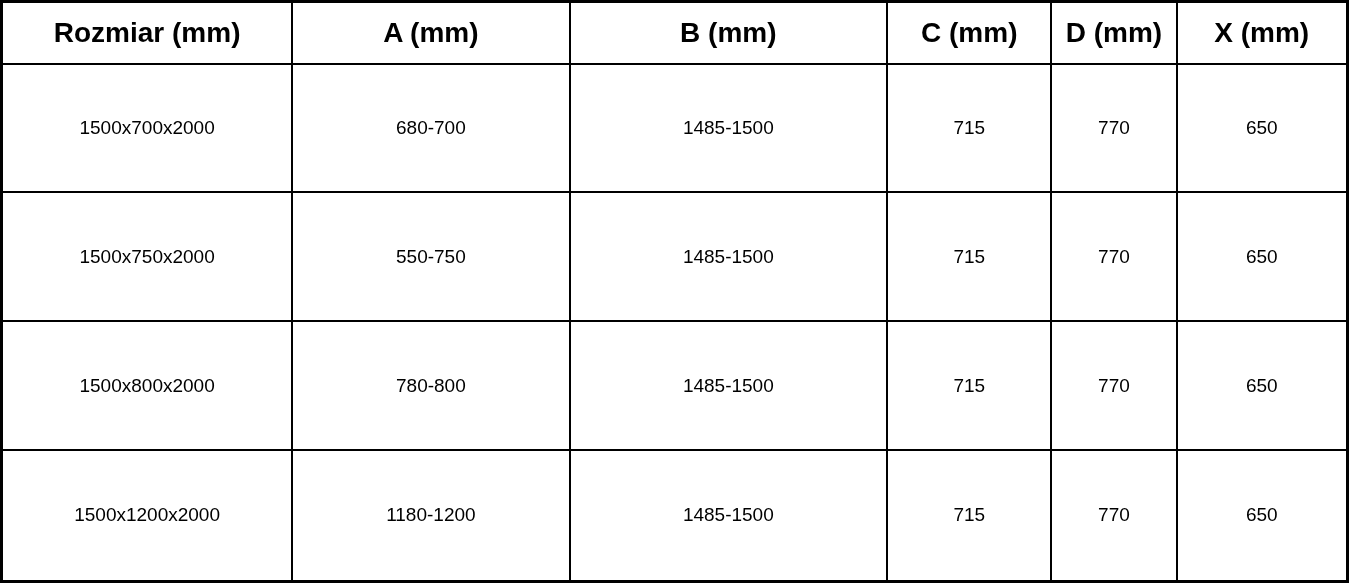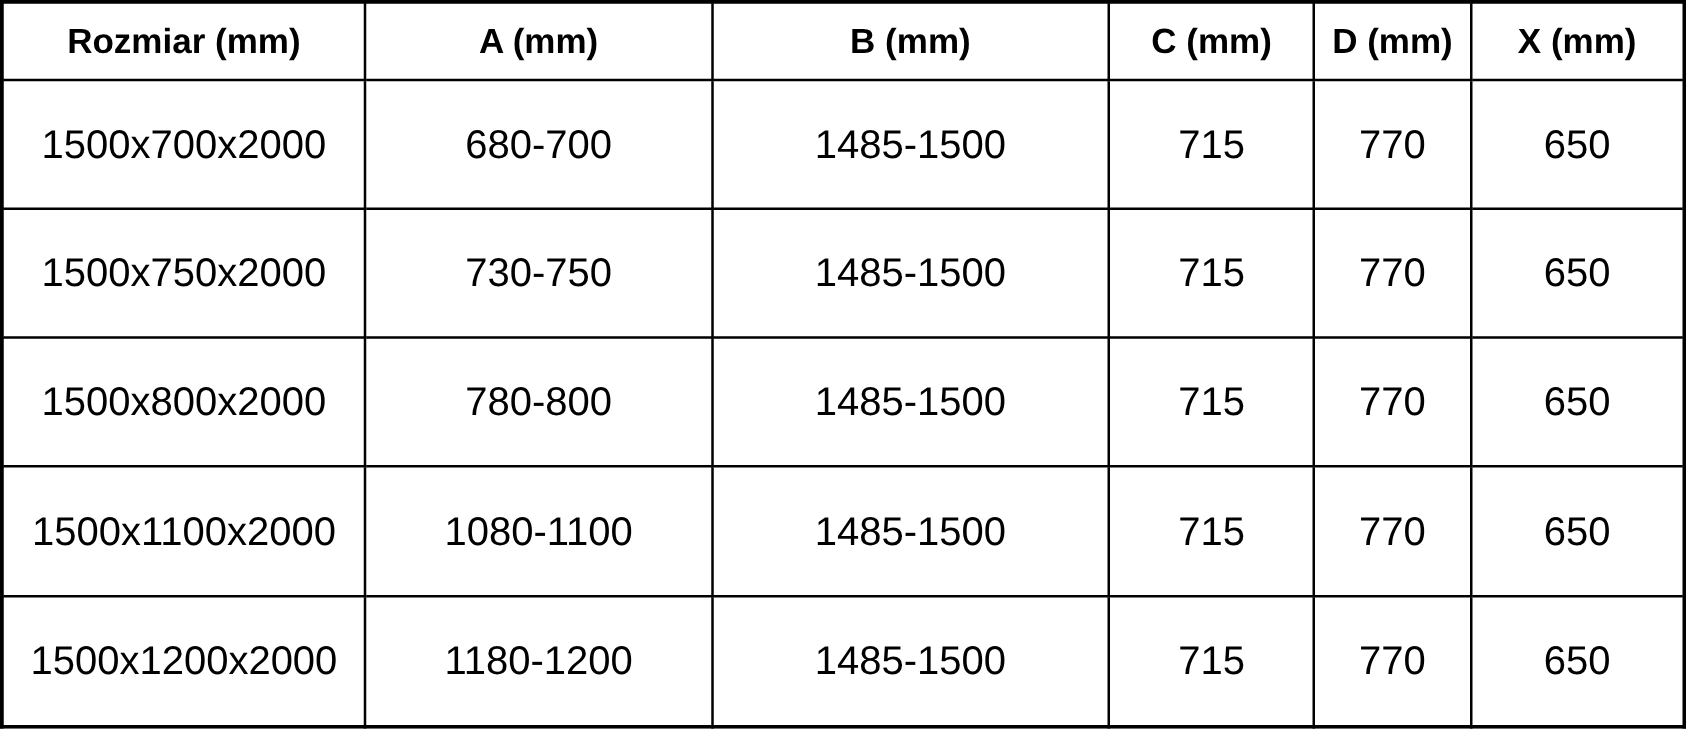--- a/index.html
+++ b/index.html
@@ -34,21 +34,21 @@
     border: 3px solid #000000;
   }
   table.dim-table thead tr {
     height: 62px;
   }
   table.dim-table th {
     font-size: 28px;
     font-weight: bold;
   }
   table.dim-table td {
-    font-size: 32px;
+    font-size: 19px;
     font-weight: normal;
   }
   col.c-rozmiar { width: 21.6%; }
   col.c-a       { width: 20.6%; }
   col.c-b       { width: 23.6%; }
   col.c-c       { width: 12.2%; }
   col.c-d       { width: 9.3%;  }
   col.c-x       { width: 12.7%; }
 </style>
 </head>
@@ -78,37 +78,29 @@
         <tr>
           <td>1500x700x2000</td>
           <td>680-700</td>
           <td>1485-1500</td>
           <td>715</td>
           <td>770</td>
           <td>650</td>
         </tr>
         <tr>
           <td>1500x750x2000</td>
-          <td>730-750</td>
+          <td>550-750</td>
           <td>1485-1500</td>
           <td>715</td>
           <td>770</td>
           <td>650</td>
         </tr>
         <tr>
           <td>1500x800x2000</td>
           <td>780-800</td>
-          <td>1485-1500</td>
-          <td>715</td>
-          <td>770</td>
-          <td>650</td>
-        </tr>
-        <tr>
-          <td>1500x1100x2000</td>
-          <td>1080-1100</td>
           <td>1485-1500</td>
           <td>715</td>
           <td>770</td>
           <td>650</td>
         </tr>
         <tr>
           <td>1500x1200x2000</td>
           <td>1180-1200</td>
           <td>1485-1500</td>
           <td>715</td>

